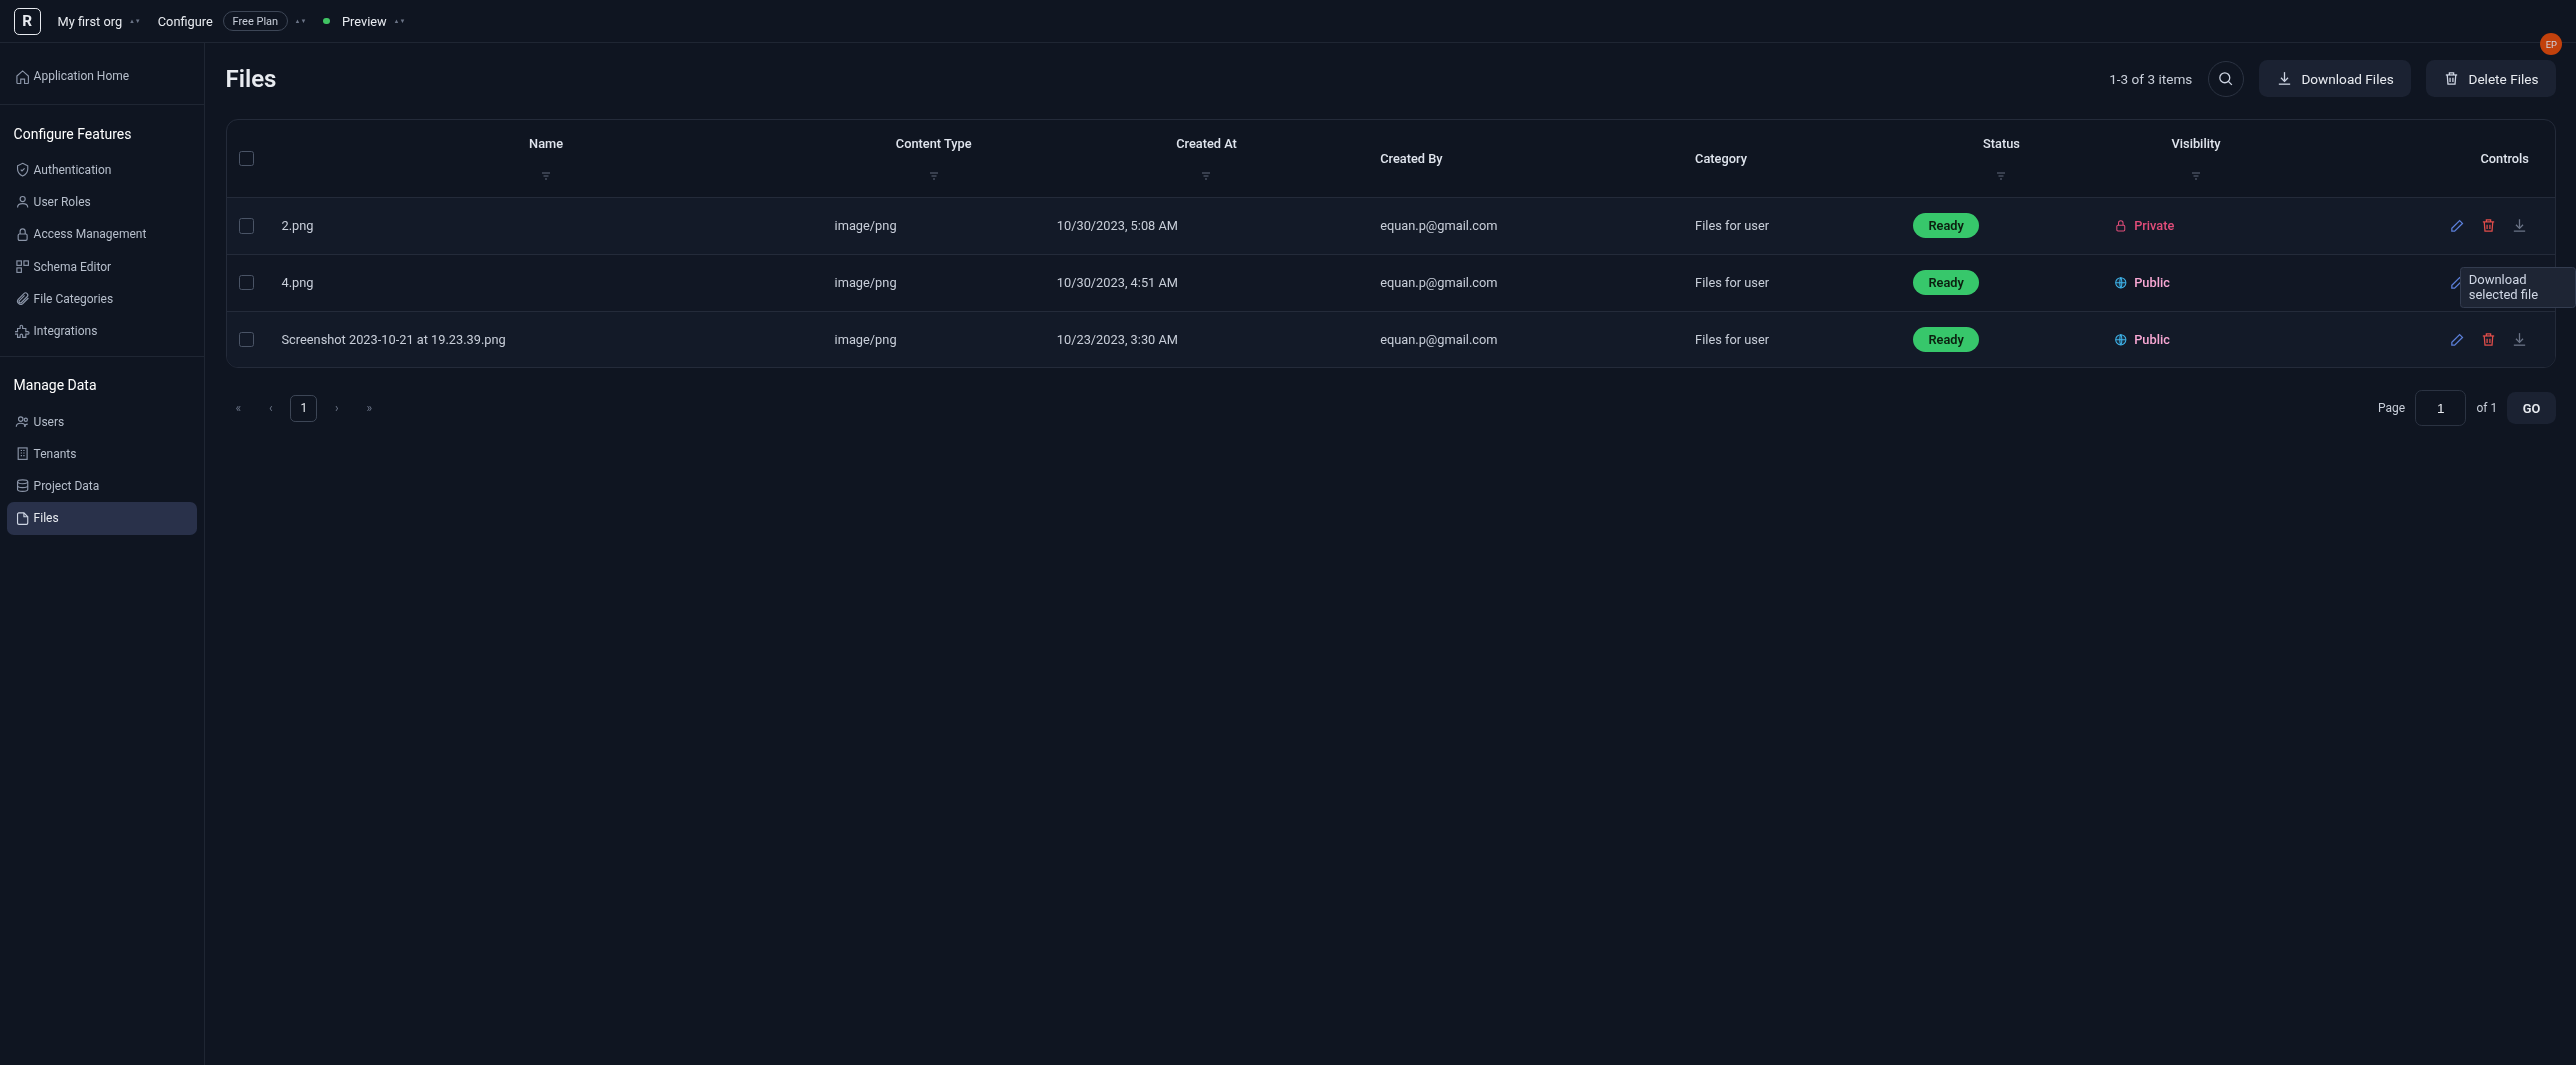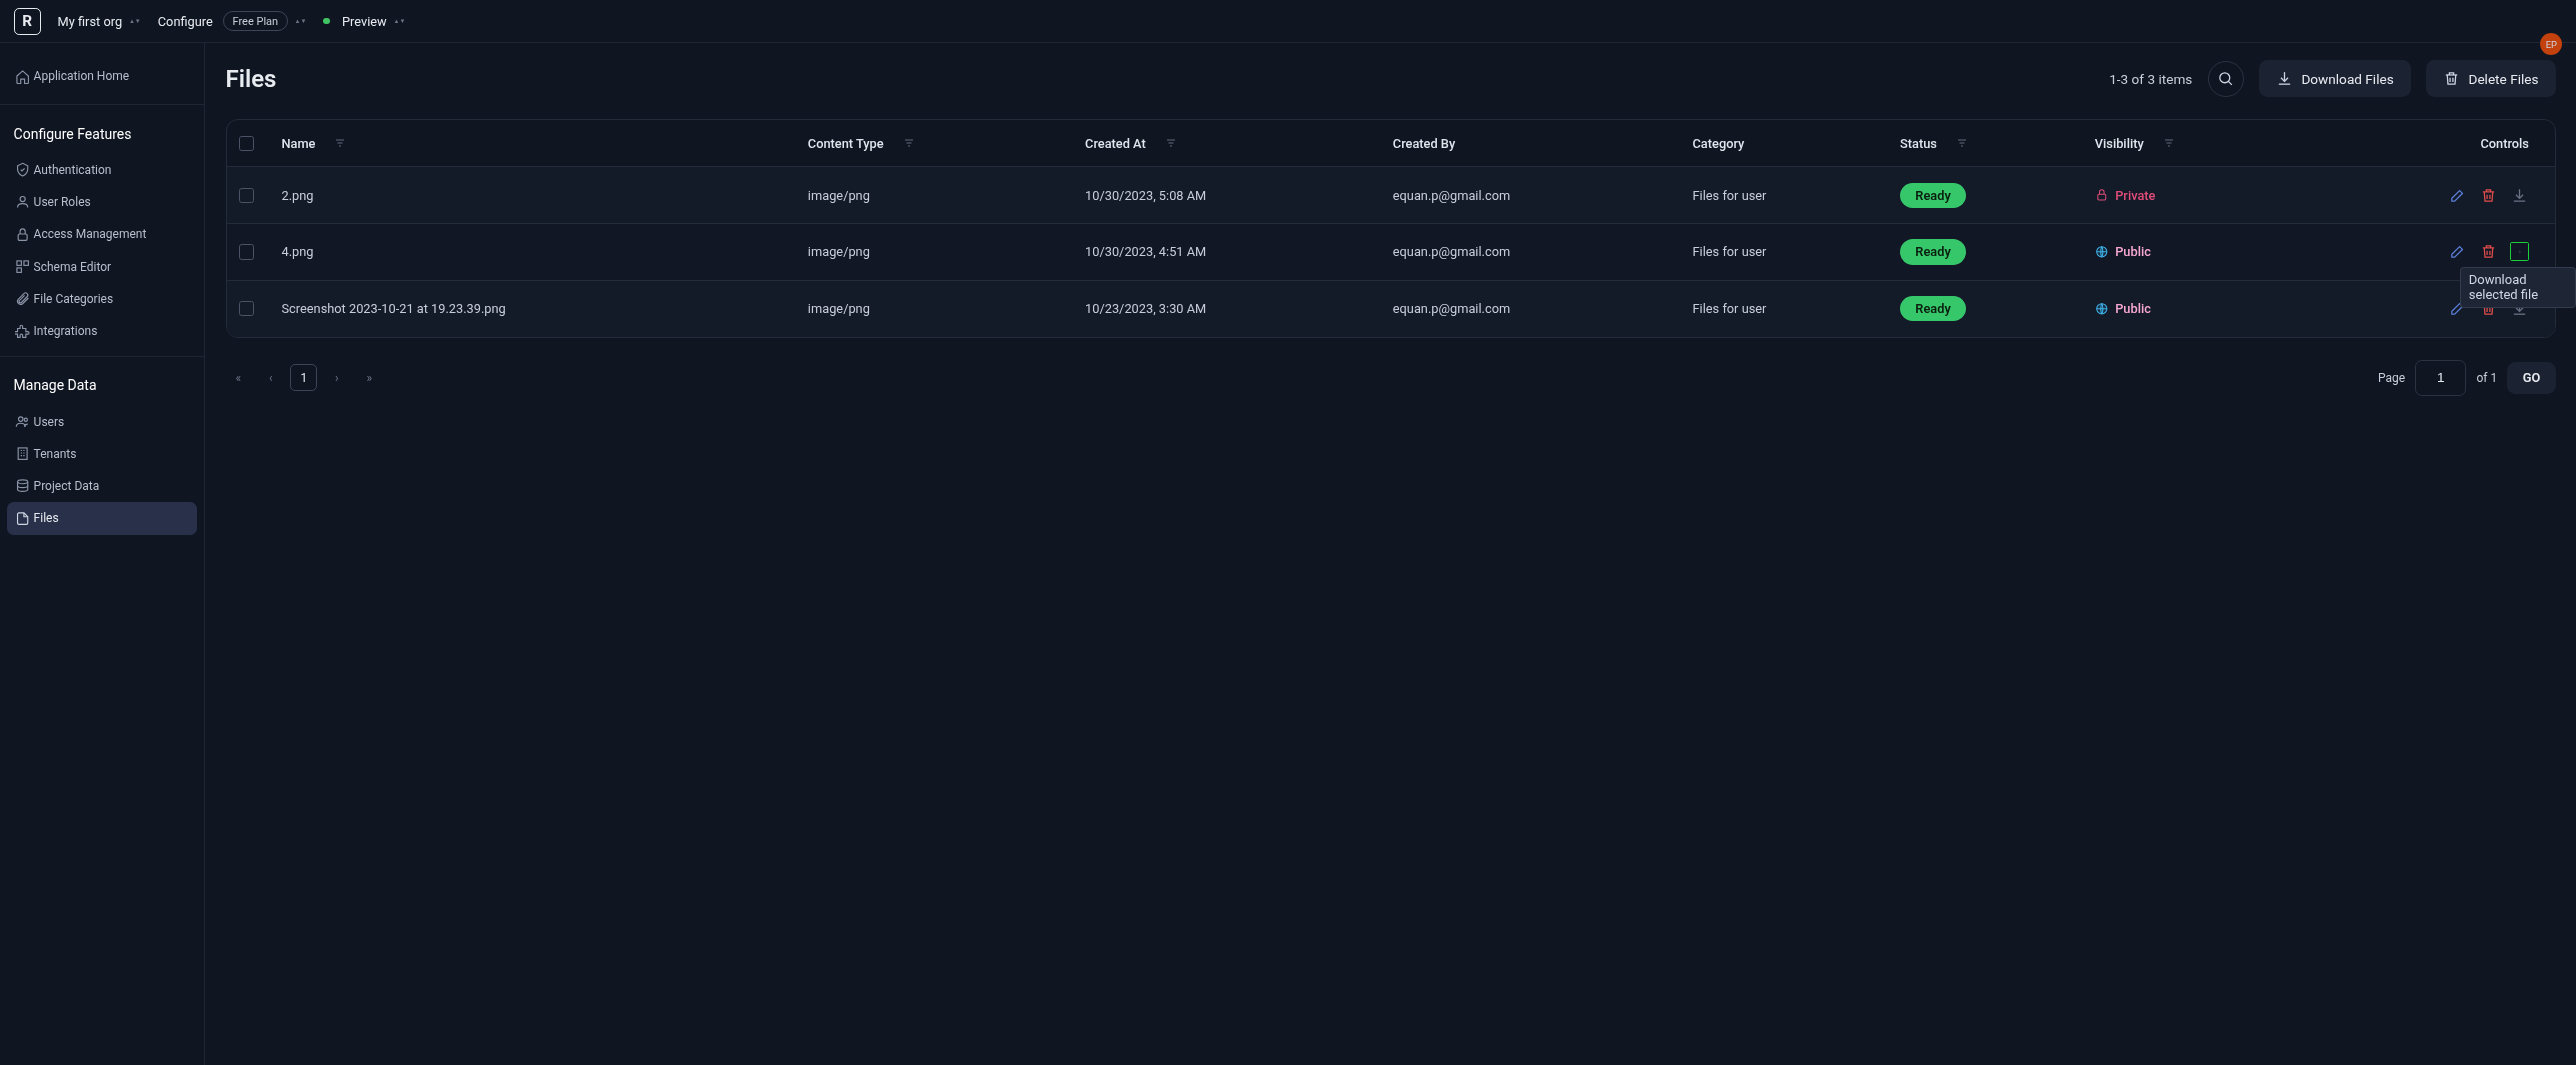--- a/index.html
+++ b/index.html
@@ -64,21 +64,21 @@
       font-size: 13.6px; cursor: pointer;
     }
     .action-btn svg, .icon-btn-circle svg { width: 17px; height: 17px; stroke: #cfd6e4; fill: none; stroke-width: 1.8; }
     .table-wrap { border: 0.9px solid #242b3a; border-radius: 12px; overflow: hidden; }
     table { width: 100%; border-collapse: collapse; }
     th, td { text-align: left; padding: 15.3px 12px; font-size: 12.8px; }
     thead th { color: #e0e5ee; font-weight: 500; border-bottom: 0.9px solid #242b3a; }
     tbody tr { border-top: 0.9px solid #242b3a; }
     tbody tr:nth-child(odd) { background: #131a28; }
     tbody tr:nth-child(even) { background: #111724; }
-    .th-inner { display: flex; align-items: center; gap: 19px; }
+    .th-inner { display: flex; align-items: center; gap: 19px; flex-direction: column; }
     .filter-icon { width: 12px; height: 12px; stroke: #6b7487; fill: none; stroke-width: 1.8; cursor: pointer; }
     .checkbox {
       width: 15.3px; height: 15.3px; border: 1.3px solid #4a5466; border-radius: 2.6px; cursor: pointer;
     }
     .status-pill {
       background: #37c76b; color: #0b1f0f; border-radius: 852px;
       padding: 5.1px 15.3px; font-weight: 600; display: inline-block;
     }
     .vis { display: flex; align-items: center; gap: 6.8px; font-weight: 500; }
     .vis.private { color: #e24d7a; }

